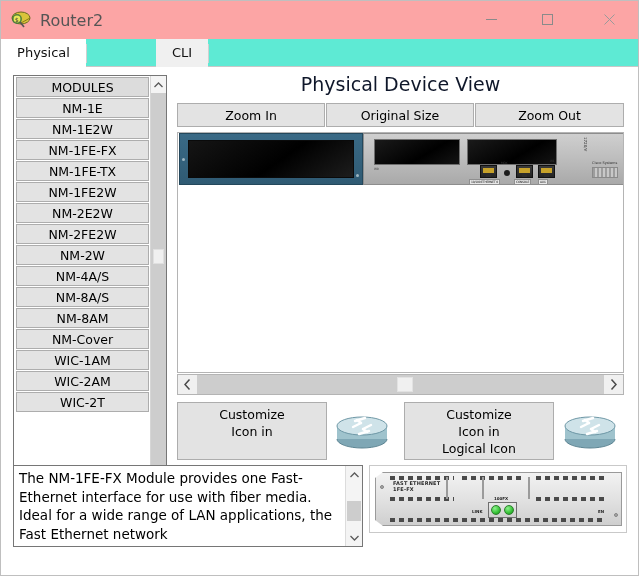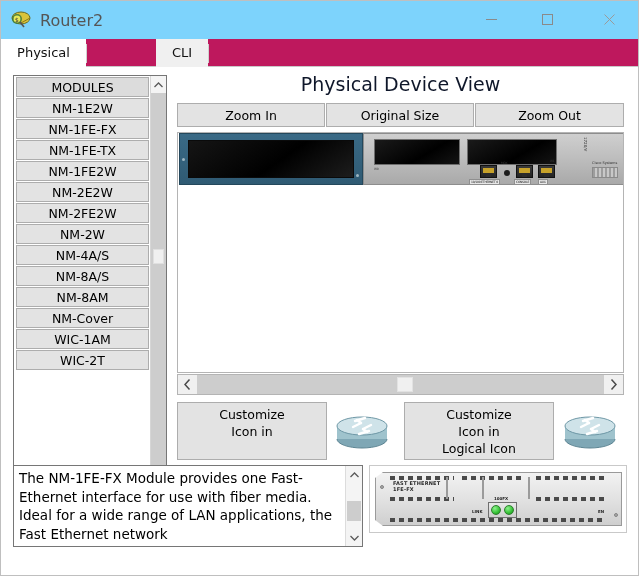--- a/index.html
+++ b/index.html
@@ -27,21 +27,21 @@
     border: 1px solid #bfbfbf;
     box-sizing: border-box;
   }
 
   
   #titlebar {
     position: absolute;
     left: 0; top: 0;
     width: 637px;
     height: 38px;
-    background: #7dd3fc;
+    background: #fca5a5;
     display: flex;
     align-items: center;
   }
   #title-icon {
     margin-left: 9px;
     width: 22px;
     height: 20px;
     position: relative;
   }
   #title-text {
@@ -63,21 +63,21 @@
   #btn-min { left: 467px; }
   #btn-max { left: 523px; }
   #btn-close { left: 585px; }
 
   
   #tabstrip {
     position: absolute;
     left: 0; top: 38px;
     width: 637px;
     height: 28px;
-    background: #be185d;
+    background: #5eead4;
     border-bottom: 1px solid #c8c8c8;
     box-sizing: border-box;
   }
   .tab {
     position: absolute;
     top: 0;
     height: 28px;
     line-height: 27px;
     text-align: center;
     font-size: 13px;
@@ -596,32 +596,34 @@
     <div class="tab active" id="tab-0">Physical</div>
     <div class="tabsep" style="left:85px;"></div>
     <div class="tabsep" style="left:155px;"></div>
     <div class="tab" id="tab-2">CLI</div>
     <div class="tabsep" style="left:207px;"></div>
   </div>
 
   <div id="modules-panel">
     <div id="modules-list">
       <div class="module-item header">MODULES</div>
+      <div class="module-item">NM-1E</div>
       <div class="module-item">NM-1E2W</div>
       <div class="module-item">NM-1FE-FX</div>
       <div class="module-item">NM-1FE-TX</div>
       <div class="module-item">NM-1FE2W</div>
       <div class="module-item">NM-2E2W</div>
       <div class="module-item">NM-2FE2W</div>
       <div class="module-item">NM-2W</div>
       <div class="module-item">NM-4A/S</div>
       <div class="module-item">NM-8A/S</div>
       <div class="module-item">NM-8AM</div>
       <div class="module-item">NM-Cover</div>
       <div class="module-item">WIC-1AM</div>
+      <div class="module-item">WIC-2AM</div>
       <div class="module-item">WIC-2T</div>
     </div>
     <div id="modules-scroll">
       <div class="sb-arrow" id="msb-up">
         <svg width="9" height="6" viewBox="0 0 9 6">
             <path d="M0.5 5 L4.5 1 L8.5 5" fill="none" stroke="#5a5a5a" stroke-width="1.3"></path>
           </svg>
       </div>
       <div id="msb-track">
         <div id="msb-thumb"></div>

